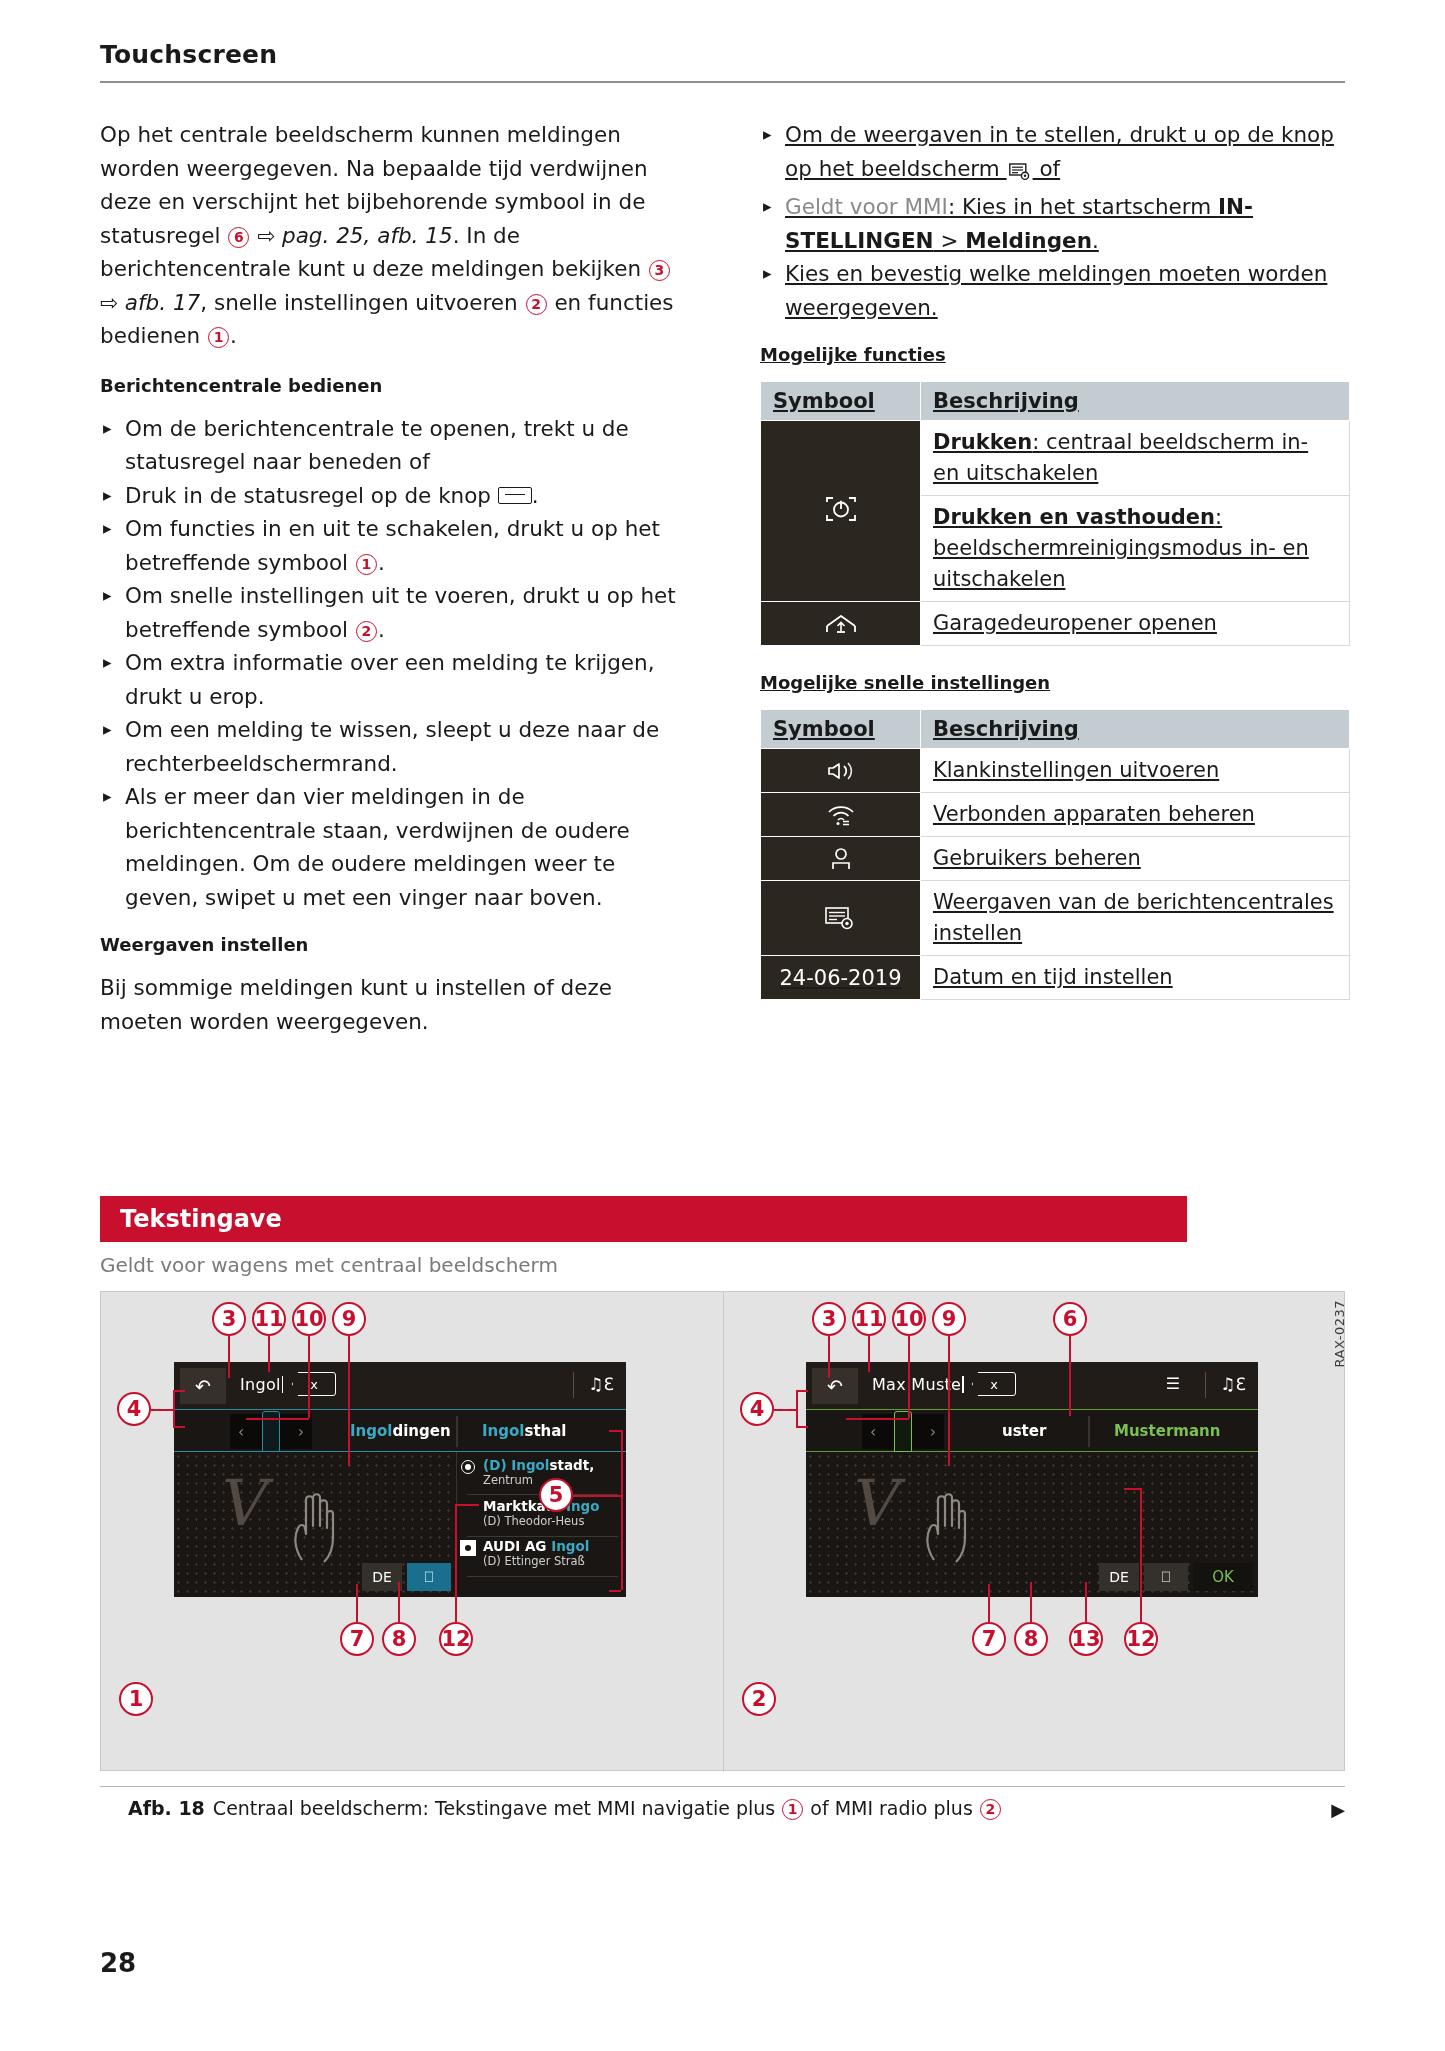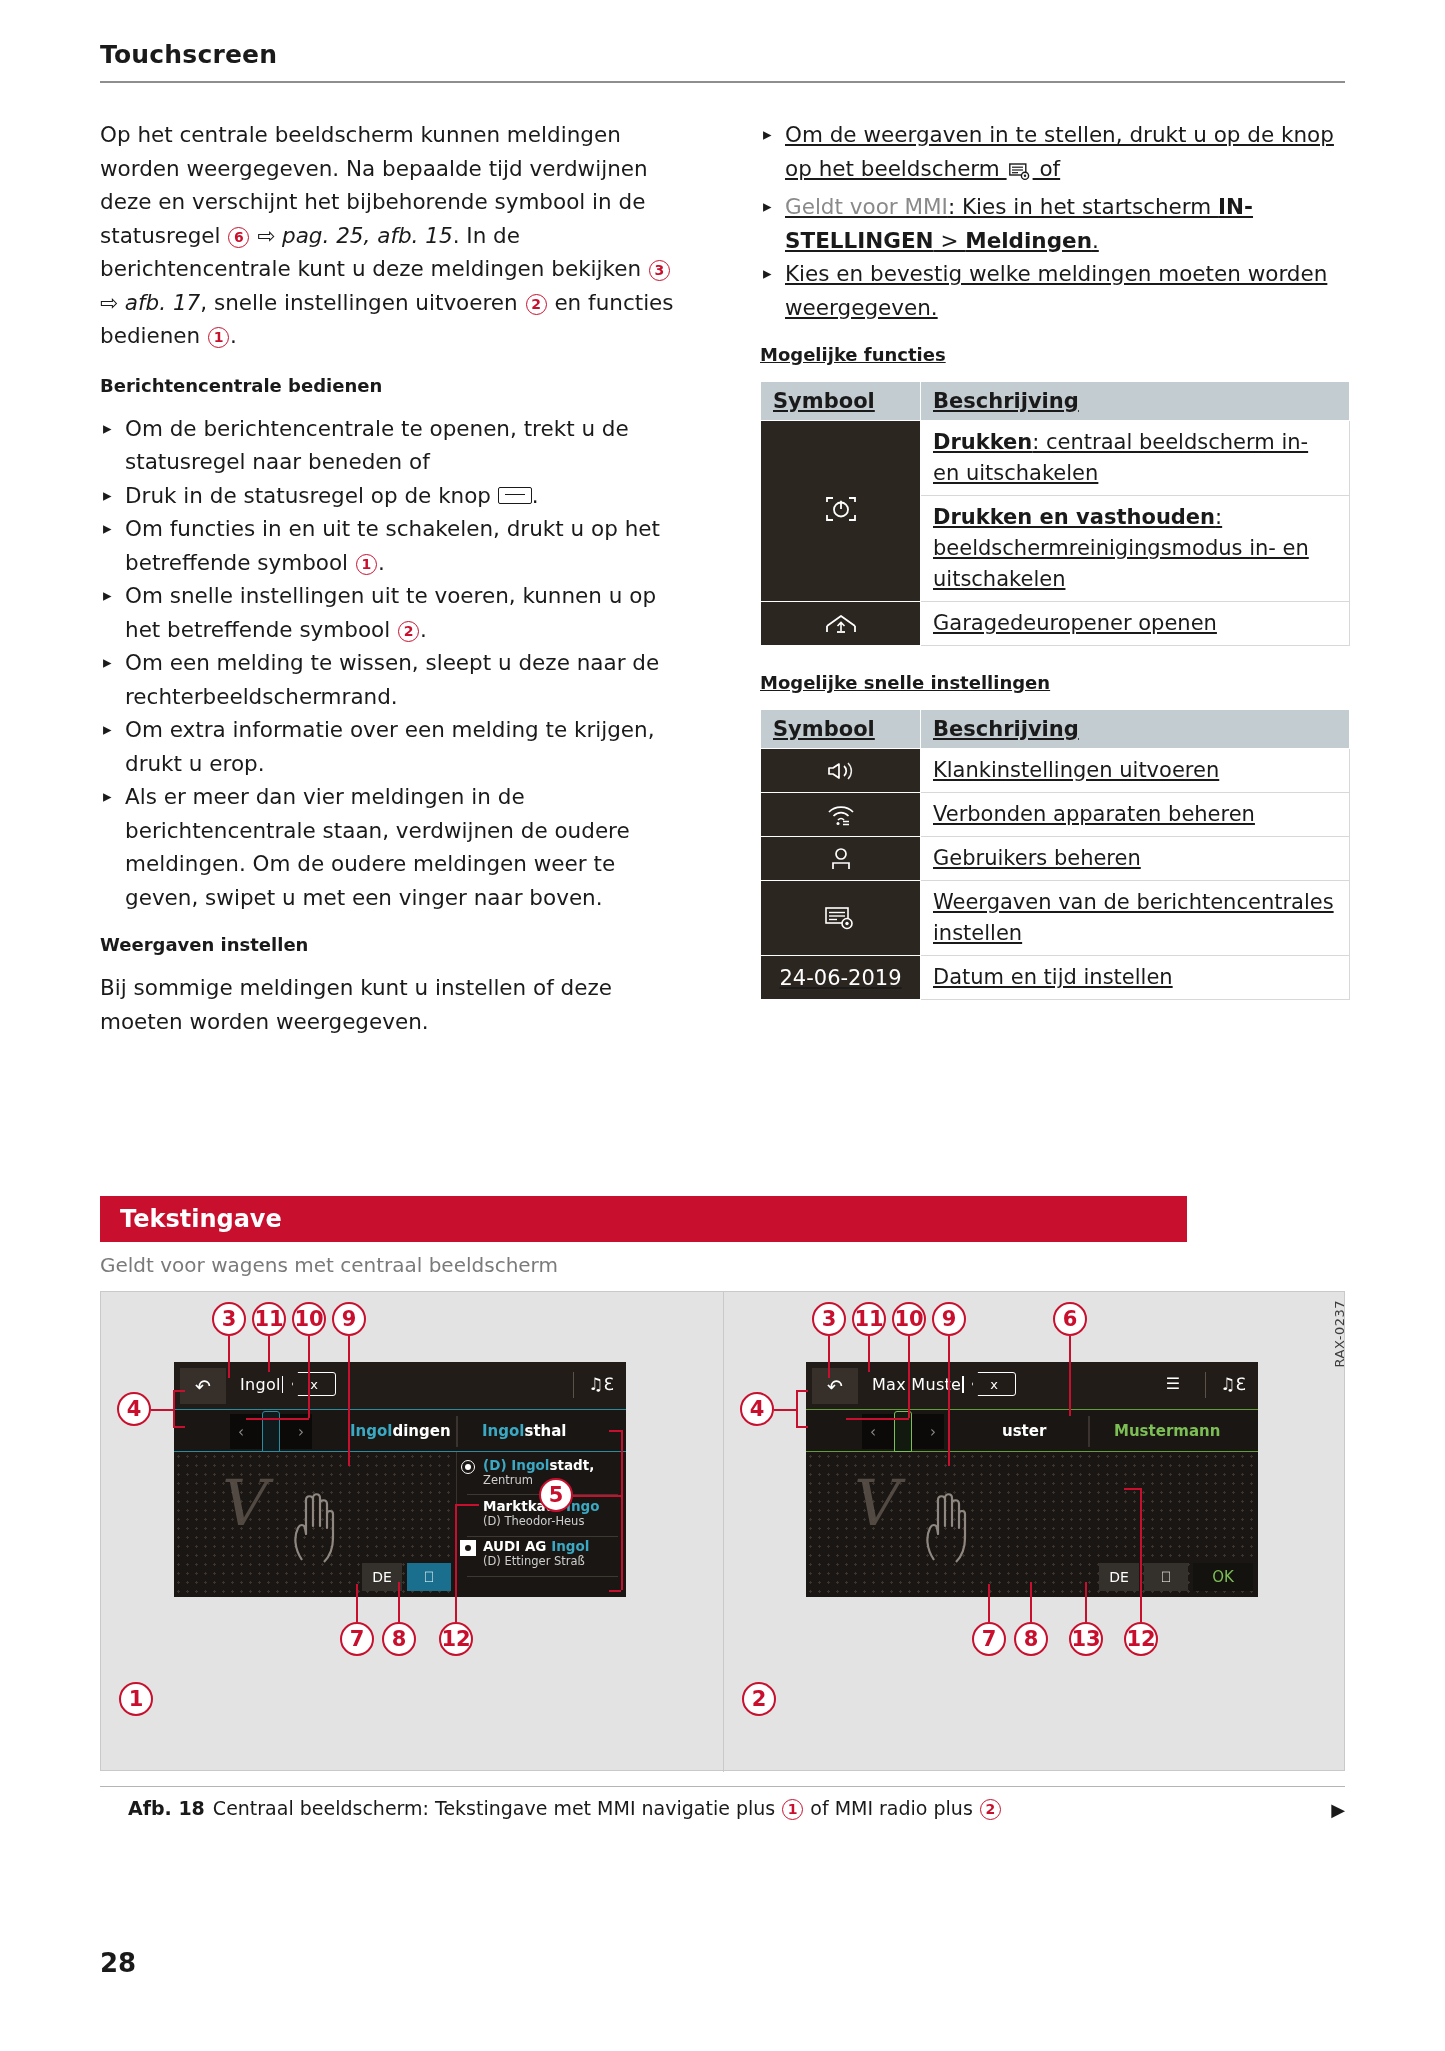--- a/index.html
+++ b/index.html
@@ -302,23 +302,23 @@
     <div class="col left">
 
       <p class="body"><span>Op het centrale beeldscherm kunnen meldingen worden weergegeven. Na bepaalde tijd verdwijnen deze en verschijnt het bijbehorende symbool in de statusregel </span><span class="cn">6</span> <span class="arrow-ref">⇨</span> <i>pag. 25, afb. 15</i><span>. In de berichtencentrale kunt u deze meldingen bekijken </span><span class="cn">3</span> <span class="arrow-ref">⇨</span> <i>afb. 17</i><span>, snelle instellingen uitvoeren </span><span class="cn">2</span><span> en functies bedienen </span><span class="cn">1</span><span>.</span></p>
 
       <h3 class="sub">Berichtencentrale bedienen</h3>
 
       <ul class="bul">
         <li><span>Om de berichtencentrale te openen, trekt u de statusregel naar beneden of</span></li>
         <li><span>Druk in de statusregel op de knop </span><span class="glyph-box"></span><span>.</span></li>
         <li><span>Om functies in en uit te schakelen, drukt u op het betreffende symbool </span><span class="cn">1</span><span>.</span></li>
-        <li><span>Om snelle instellingen uit te voeren, kunnen u op het betreffende symbool </span><span class="cn">2</span><span>.</span></li>
+        <li><span>Om snelle instellingen uit te voeren, drukt u op het betreffende symbool </span><span class="cn">2</span><span>.</span></li>
+        <li><span>Om extra informatie over een melding te krijgen, drukt u erop.</span></li>
         <li><span>Om een melding te wissen, sleept u deze naar de rechterbeeldschermrand.</span></li>
-        <li><span>Om extra informatie over een melding te krijgen, drukt u erop.</span></li>
         <li><span>Als er meer dan vier meldingen in de berichtencentrale staan, verdwijnen de oudere meldingen. Om de oudere meldingen weer te geven, swipet u met een vinger naar boven.</span></li>
       </ul>
 
       <h3 class="sub">Weergaven instellen</h3>
       <p class="body">Bij sommige meldingen kunt u instellen of deze moeten worden weergegeven.</p>
     </div>
 
     <div class="col right">
 
       <ul class="bul">

